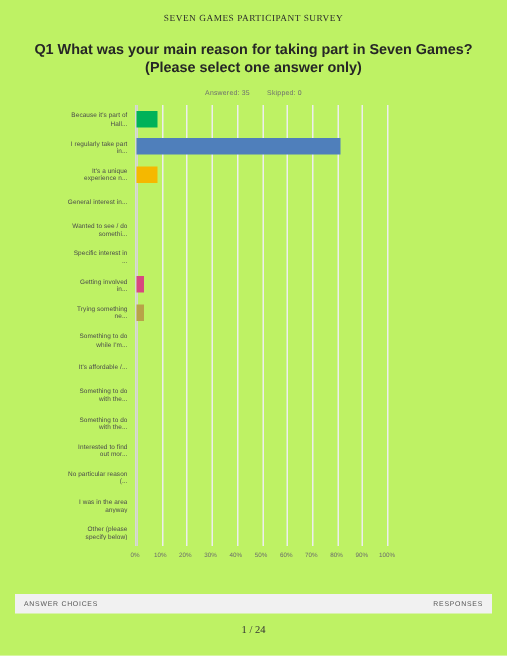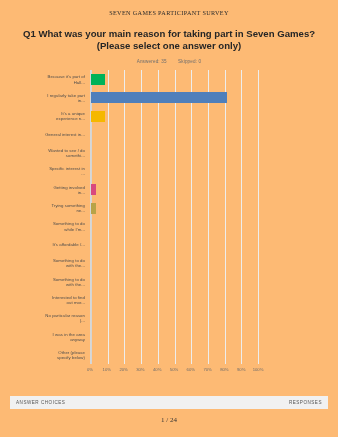--- a/index.html
+++ b/index.html
@@ -12,21 +12,21 @@
     height: 437px;
     font-family: "Liberation Sans", sans-serif;
     color: #000;
     overflow: hidden;
     position: relative;
   }
   .page {
     width: 338px;
     height: 437px;
     position: relative;
-    background: #fdba74;
+    background: #bef264;
   }
 
   
   .doc-header {
     text-align: center;
     font-family: "Liberation Serif", serif;
     font-size: 6.2px;
     letter-spacing: 0.35px;
     color: #2b2b2b;
     padding-top: 9px;

